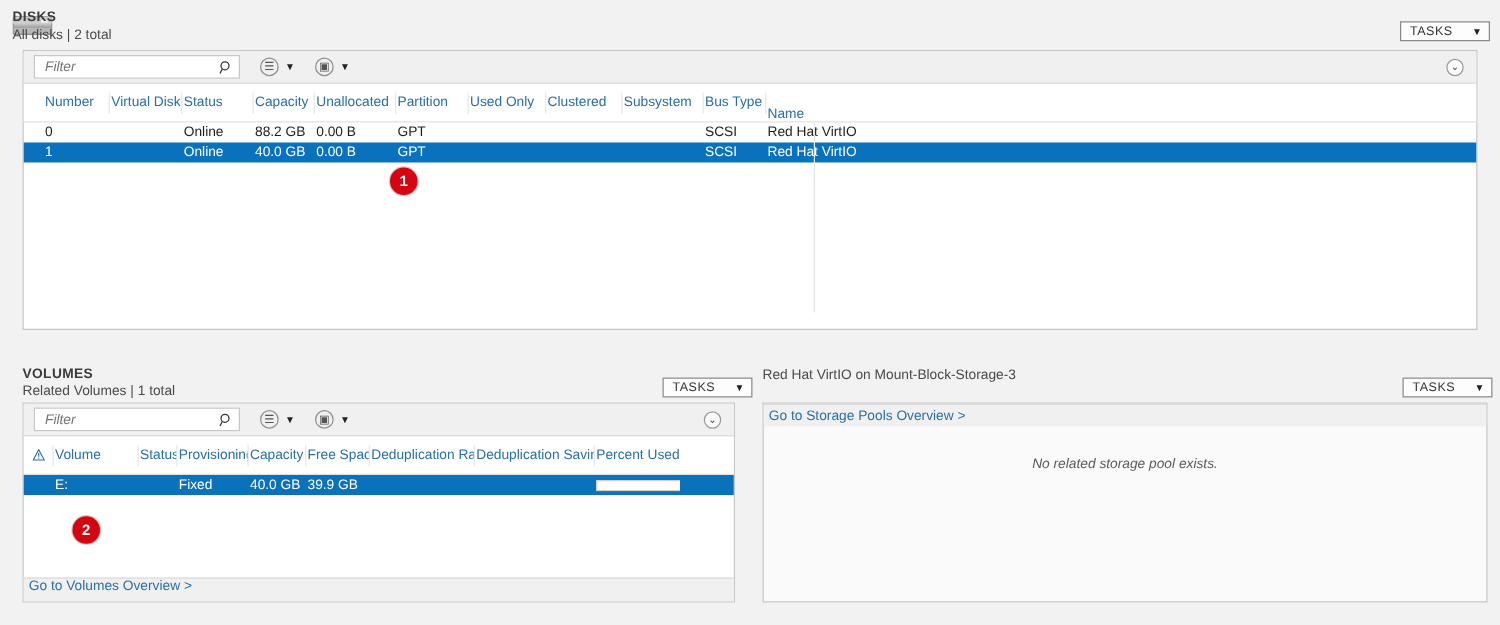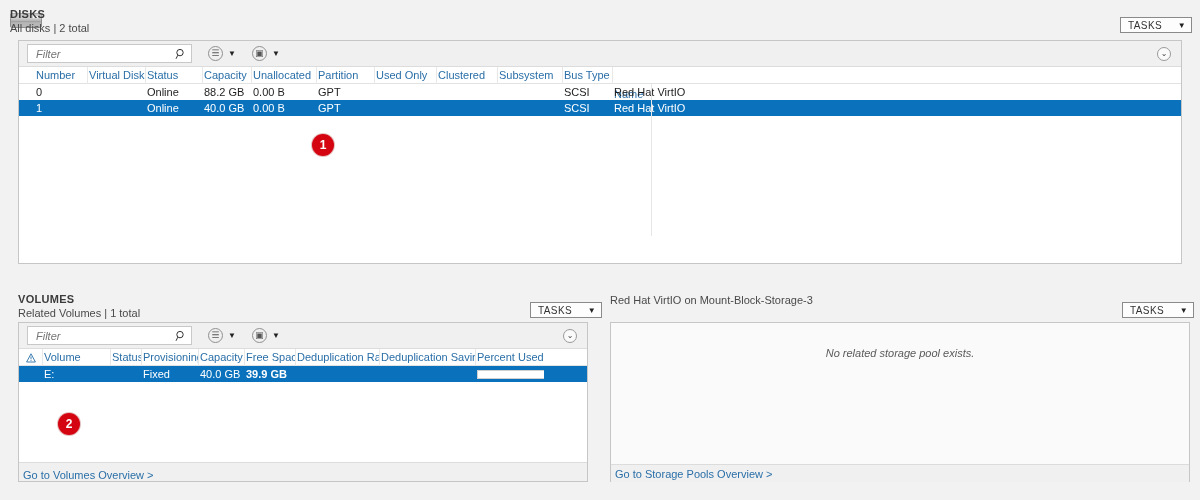--- a/index.html
+++ b/index.html
@@ -59,21 +59,21 @@
     border: 1px solid #9a9a9a; color: #444; background: #fafafa;
     display: flex; align-items: center; justify-content: center;
     font-size: 8px; position: absolute; right: 10px; top: 50%;
     transform: translateY(-50%);
   }
 
   
   .grid-head {
     display: flex; background: #fff;
     border-bottom: 1px solid #e2e2e2;
-    height: 17px; align-items: flex-start;
+    height: 31px; align-items: center;
   }
   .grid-head .gh {
     color: #2a6fa8; font-size: 11px; white-space: nowrap;
     overflow: hidden; padding-left: 1px;
     border-right: 1px solid #e8e8e8; height: 17px; line-height: 17px;
   }
   .grid-head .gh:last-child { border-right: 0; }
   .grow { display: flex; height: 16px; align-items: center; white-space: nowrap; }
   .grow .gc { overflow: hidden; font-size: 11px; padding-left: 1px; }
   .group-row { height: 17px; display: flex; align-items: center; padding-left: 22px; font-size: 11px; }
@@ -122,21 +122,21 @@
   #vol-tasks { position: absolute; left: 530px; top: 302px; }
   #vol-frame {
     position: absolute; left: 18px; top: 322px; width: 570px; height: 160px;
     border: 1px solid #c6c6c6; background: #fff;
   }
   #vol-toolbar { height: 26px; }
   #vol-body { position: relative; height: 89px; }
   #vol-foot {
     position: absolute; left: 0; right: 0; bottom: 0; height: 19px;
     background: #f0f0f0; border-top: 1px solid #dcdcdc;
-    display: flex; align-items: flex-end; padding-left: 4px;
+    display: flex; align-items: flex-start; padding-left: 4px;
   }
   .foot-link { color: #2a6fa8; font-size: 11px; text-decoration: none; }
 
   
   #pool-section { position: absolute; left: 608px; top: 285px; width: 592px; }
   #pool-tasks { position: absolute; left: 1122px; top: 302px; }
   #pool-frame {
     position: absolute; left: 610px; top: 322px; width: 580px; height: 160px;
     border: 1px solid #c6c6c6; background: #fafafa;
   }
@@ -298,21 +298,21 @@
         <div class="gh" style="width: 68px;">Percent Used</div>
       </div>
 
     <div id="vol-body">
       <div id="vol-rows">
           <div class="grow sel">
             <div class="gc" style="width: 68px; margin-left: 24px;">E:</div>
             <div class="gc" style="width: 31px;"></div>
             <div class="gc" style="width: 57px;">Fixed</div>
             <div class="gc" style="width: 46px;">40.0 GB</div>
-            <div class="gc" style="width: 51px; font-weight: bold;">39.9 GB</div>
+            <div class="gc" style="width: 51px;">39.9 GB</div>
             <div class="gc" style="width: 84px;"></div>
             <div class="gc" style="width: 96px;"></div>
             <div class="gc" style="width: 68px;">
               <div class="pct-bar"></div>
             </div>
           </div>
         </div>
     </div>
 
     <div id="vol-foot">
@@ -325,23 +325,23 @@
       <div class="panel-sub">Red Hat VirtIO on Mount-Block-Storage-3</div>
     </div>
   </div>
 
   <div id="pool-tasks" class="tasks-btn">
     <span>TASKS</span>
     <span class="caret">▼</span>
   </div>
 
   <div id="pool-frame">
-    <div id="pool-empty">No related storage pool exists.</div>
     <div id="pool-foot">
       <a href="#" class="foot-link">Go to Storage Pools Overview &gt;</a>
     </div>
+    <div id="pool-empty">No related storage pool exists.</div>
   </div>
 
   <div id="badges">
       <div class="badge" style="left: 312px; top: 134px;">1</div>
       <div class="badge" style="left: 58px; top: 413px;">2</div>
     </div>
 </div>
 
 </body></html>

